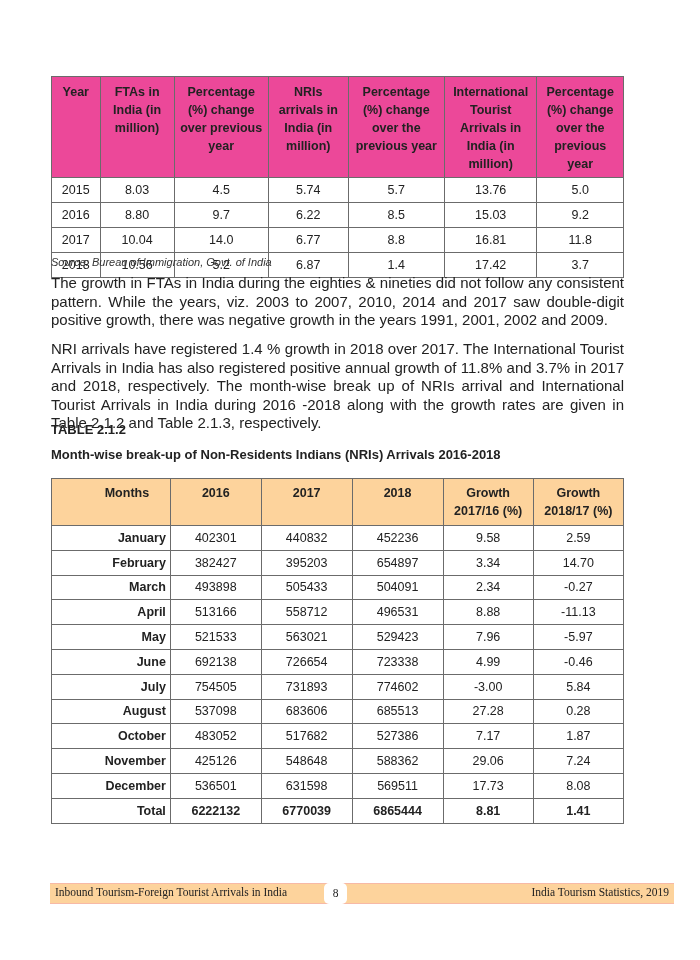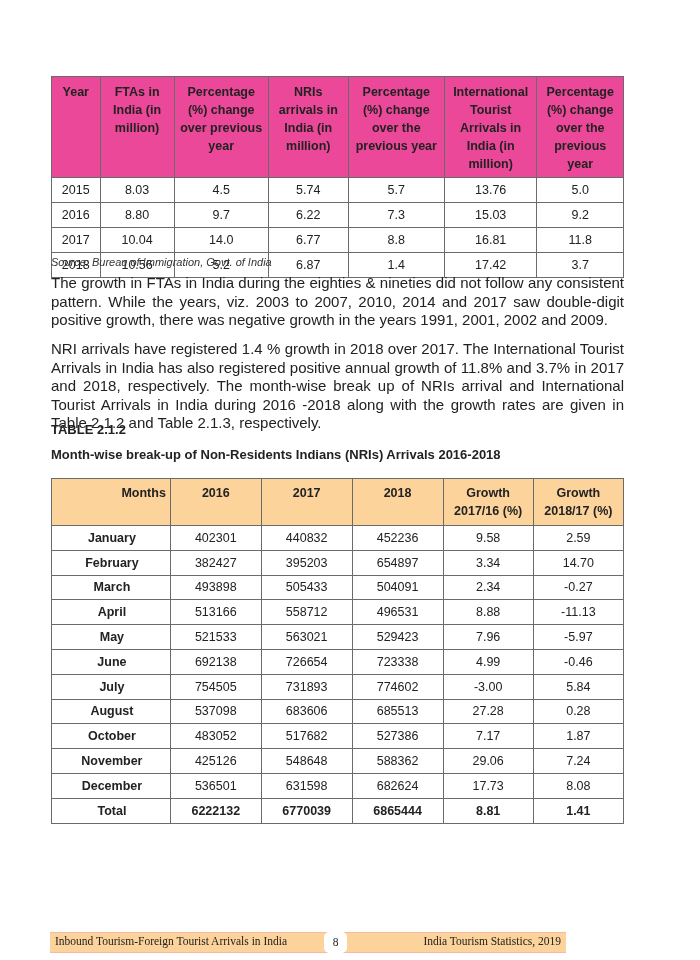--- a/index.html
+++ b/index.html
@@ -41,26 +41,26 @@
   }
   .t2 {
     position: absolute; left: 51px; top: 478px; width: 573px;
     font-size: 12.5px;
   }
   .t2 th, .t2 td { border: 1px solid #6b6b6b; }
   .t2 th {
     background: #fdd39c; font-weight: bold; vertical-align: top;
     text-align: center; padding: 5px 4px 3px 4px; line-height: 18px; height: 38px;
   }
-  .t2 th.first { text-align: right; padding-left: 36px; }
+  .t2 th.first { text-align: center; padding-left: 36px; }
   .t2 td { height: 23.8px; text-align: center; padding: 0 4px; }
-  .t2 td.month { text-align: center; font-weight: bold; padding-left: 6px; }
+  .t2 td.month { text-align: right; font-weight: bold; padding-left: 6px; }
   .t2 tr.total td { font-weight: bold; }
   .footer {
-    position: absolute; left: 50px; top: 932px; width: 516px; height: 19px;
+    position: absolute; left: 50px; top: 883px; width: 624px; height: 19px;
     background: #fdd39c; border-top: 1px solid #f7b9a6; border-bottom: 1px solid #f7b9a6;
     font-family: "Liberation Serif", "DejaVu Serif", serif; font-size: 11.5px;
     color: #222;
   }
   .footer .left { position: absolute; left: 5px; top: 2px; }
   .footer .right { position: absolute; right: 5px; top: 2px; }
   .footer .page {
     position: absolute; left: 274px; top: -1px; width: 23px; height: 21px;
     background: #ffffff; border-radius: 5px; text-align: center; line-height: 21px;
   }
@@ -88,21 +88,21 @@
       <td>5.74</td>
       <td>5.7</td>
       <td>13.76</td>
       <td>5.0</td>
     </tr>
     <tr>
       <td>2016</td>
       <td>8.80</td>
       <td>9.7</td>
       <td>6.22</td>
-      <td>7.3</td>
+      <td>8.5</td>
       <td>15.03</td>
       <td>9.2</td>
     </tr>
     <tr>
       <td>2017</td>
       <td>10.04</td>
       <td>14.0</td>
       <td>6.77</td>
       <td>8.8</td>
       <td>16.81</td>
@@ -217,21 +217,21 @@
         <td>425126</td>
         <td>548648</td>
         <td>588362</td>
         <td>29.06</td>
         <td>7.24</td>
       </tr>
       <tr>
         <td class="month">December</td>
         <td>536501</td>
         <td>631598</td>
-        <td>682624</td>
+        <td>569511</td>
         <td>17.73</td>
         <td>8.08</td>
       </tr>
       <tr class="total">
         <td class="month">Total</td>
         <td>6222132</td>
         <td>6770039</td>
         <td>6865444</td>
         <td>8.81</td>
         <td>1.41</td>

